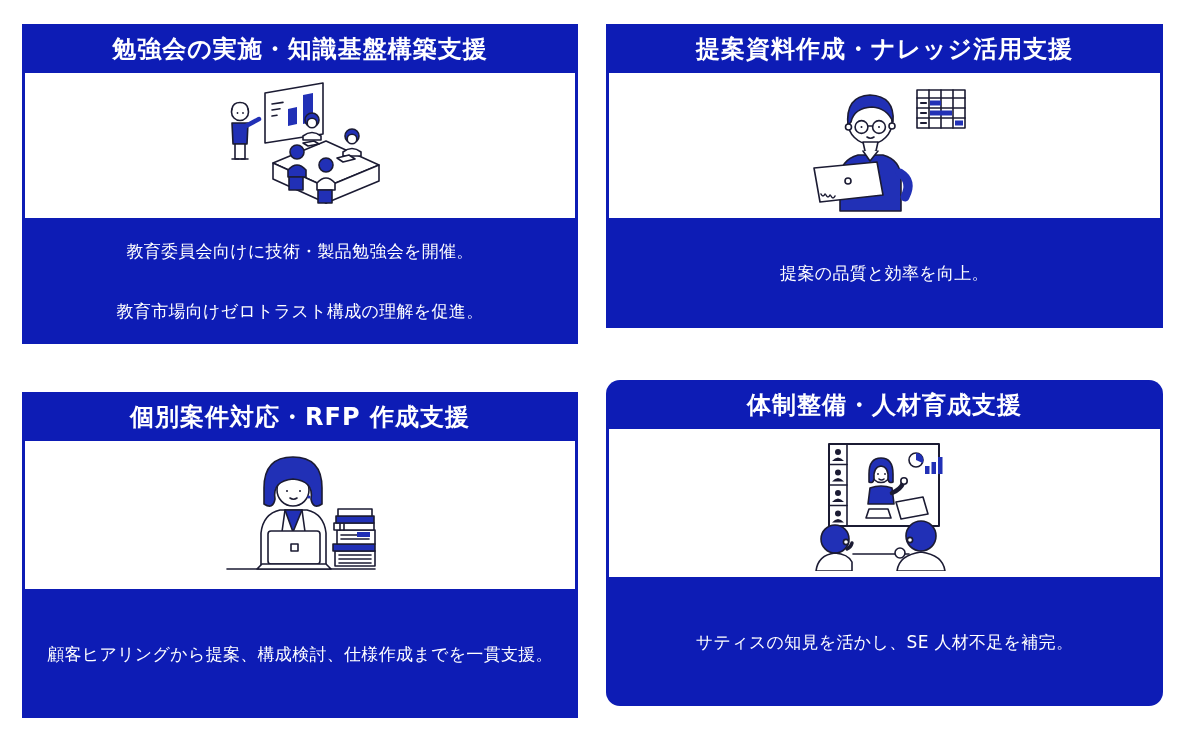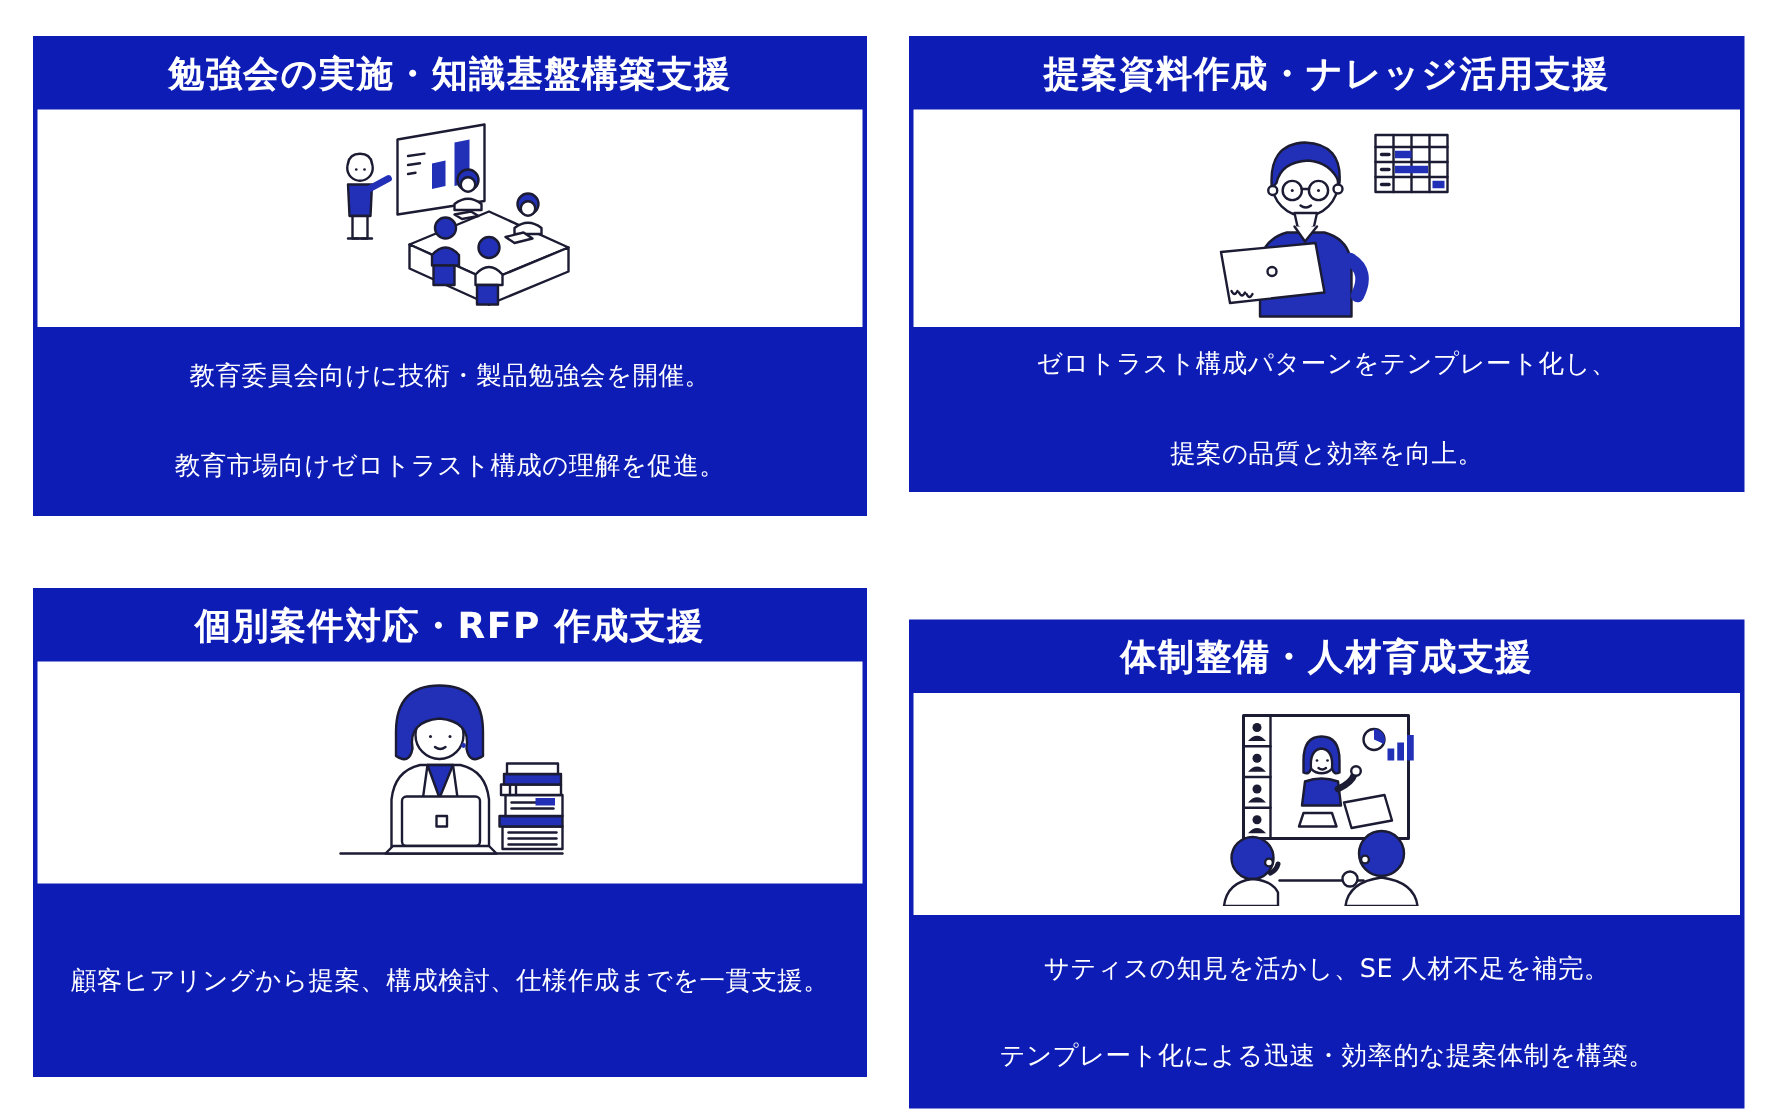--- a/index.html
+++ b/index.html
@@ -13,21 +13,21 @@
   .card {
     position: absolute;
     background: #0d1cb5;
     display: flex;
     flex-direction: column;
     box-sizing: border-box;
   }
   #card1 { left: 22px;  top: 24px;  width: 556px; height: 320px; }
   #card2 { left: 606px; top: 24px;  width: 557px; height: 304px; }
   #card3 { left: 22px;  top: 392px; width: 556px; height: 326px; }
-  #card4 { left: 606px; top: 413px; width: 557px; height: 326px; }
+  #card4 { left: 606px; top: 380px; width: 557px; height: 326px; border-radius: 14px; }
 
   .card-title {
     margin: 0;
     height: 49px;
     flex: 0 0 49px;
     display: flex;
     align-items: center;
     justify-content: center;
     color: #ffffff;
     font-size: 24px;
@@ -157,21 +157,20 @@
         <path d="M66,71 L73,81 L81,71" fill="#ffffff"></path>
         <path d="M103,93 Q116,101 108,117" stroke="#2130b6" stroke-width="9"></path>
 
         <polygon points="17,88 80,82 86,115 23,122" fill="#ffffff"></polygon>
         <circle cx="51" cy="101" r="3"></circle>
         <path d="M24,114 q2,4 4,0 M29,115 q2,4 4,0 M34,116 q2,4 4,0"></path>
       </g>
     </svg>
   </div>
   <div class="card-body">
-    <p>ゼロトラスト構成パターンをテンプレート化し、</p>
     <p>提案の品質と効率を向上。</p>
   </div>
 </section>
 
 <section class="card card--tall" id="card3">
   <h2 class="card-title">個別案件対応・RFP 作成支援</h2>
   <div class="panel">
     <svg width="175" height="135" viewBox="0 0 175 135">
       <g class="st" fill="none">
 
@@ -264,15 +263,14 @@
 
         <circle cx="124" cy="100" r="15" fill="#2130b6"></circle>
         <circle cx="113" cy="104" r="2.6" fill="#ffffff"></circle>
         <path d="M100,135 Q102,119 124,116 Q146,119 148,135 Z" fill="#ffffff"></path>
         <circle cx="103" cy="117" r="5" fill="#ffffff"></circle>
       </g>
     </svg>
   </div>
   <div class="card-body">
     <p>サティスの知見を活かし、SE 人材不足を補完。</p>
-    <p>テンプレート化による迅速・効率的な提案体制を構築。</p>
   </div>
 </section>
 
 </body></html>

